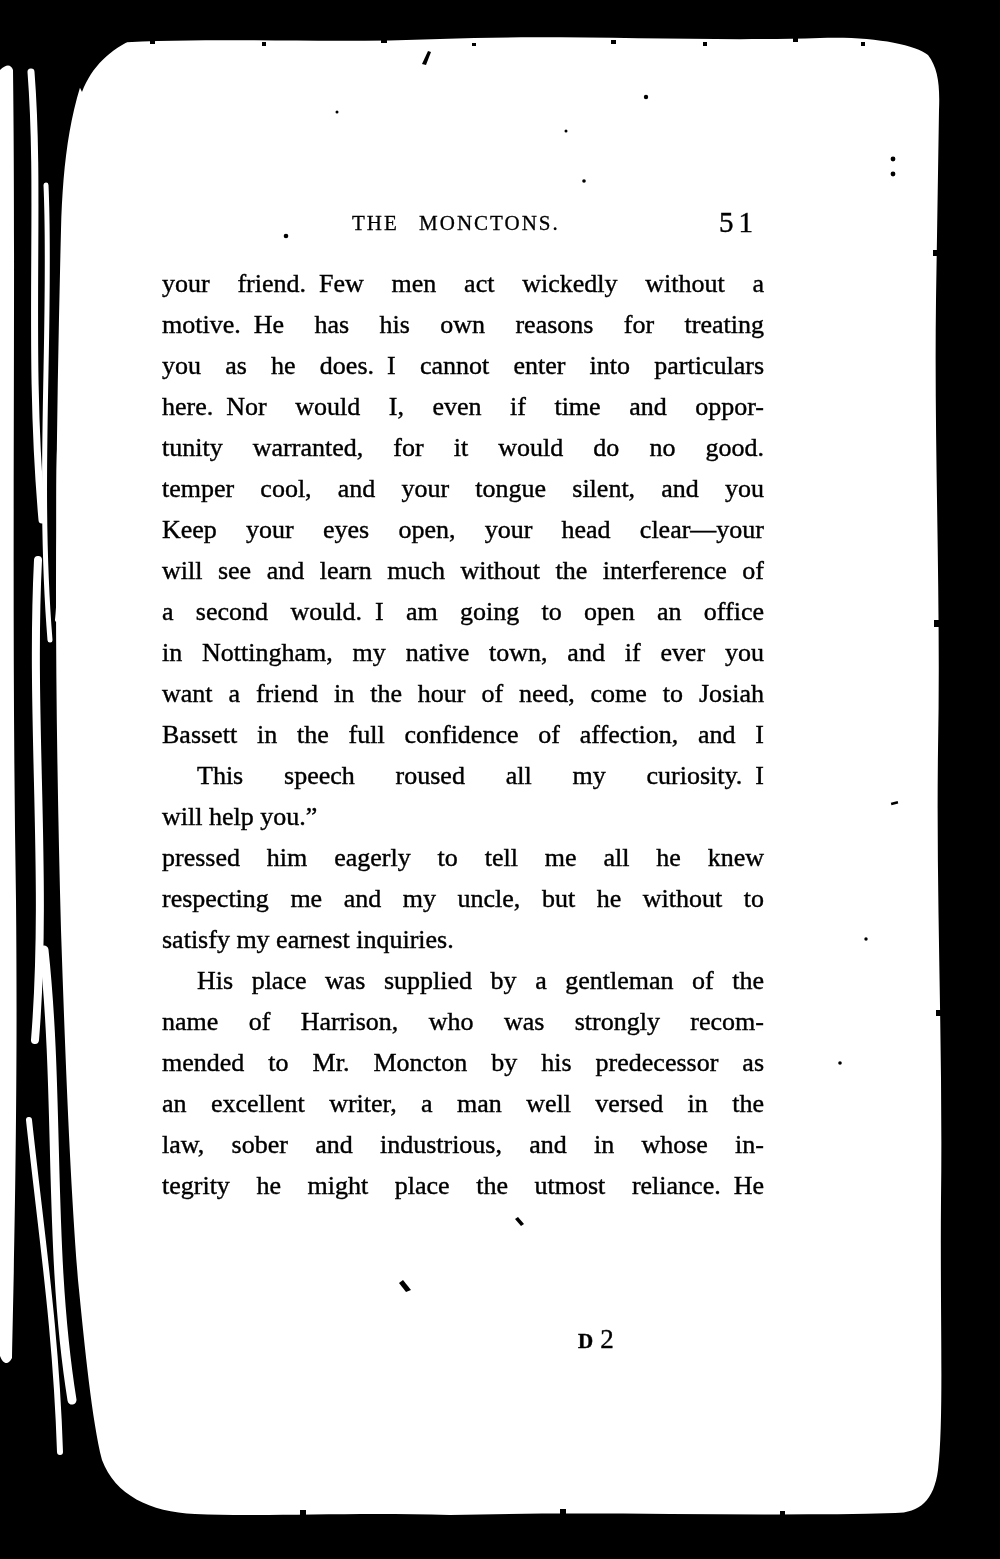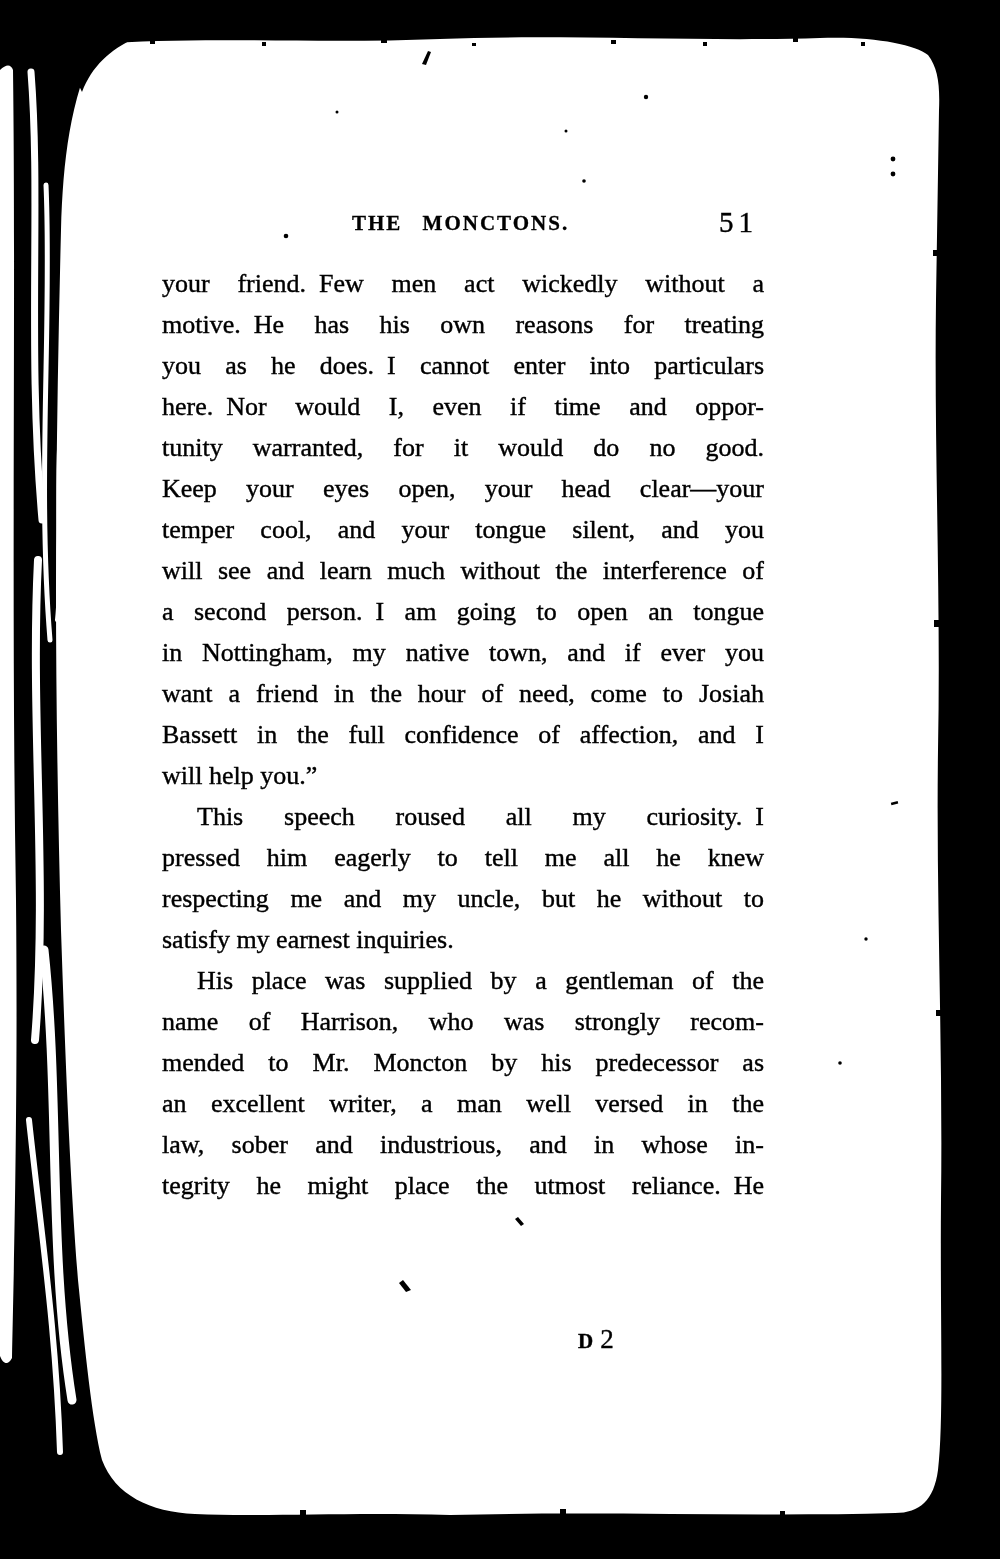--- a/index.html
+++ b/index.html
@@ -18,21 +18,21 @@
     width: 1000px; height: 1559px;
   }
   .running-header {
     position: absolute;
     left: 0; top: 0; width: 1000px;
   }
   .rh-title {
     position: absolute;
     left: 352px; top: 211px;
     font-size: 21px;
-    font-weight: bold;
+    font-weight: normal;
     letter-spacing: 2px;
     word-spacing: 13px;
     -webkit-text-stroke: 0.3px #000;
     white-space: nowrap;
   }
   .rh-pagenum {
     position: absolute;
     left: 719px; top: 206px;
     font-size: 29px;
     letter-spacing: 5px;
@@ -160,29 +160,29 @@
     <div class="rh-title">THE MONCTONS.</div>
     <div class="rh-pagenum">51</div>
   </div>
 
   <div class="textblock">
     <div class="line">your friend. Few men act wickedly without a</div>
     <div class="line">motive. He has his own reasons for treating</div>
     <div class="line">you as he does. I cannot enter into particulars</div>
     <div class="line">here. Nor would I, even if time and oppor-</div>
     <div class="line">tunity warranted, for it would do no good.</div>
+    <div class="line">temper cool, and your tongue silent, and you</div>
     <div class="line">Keep your eyes open, your head clear—your</div>
-    <div class="line">temper cool, and your tongue silent, and you</div>
     <div class="line">will see and learn much without the interference of</div>
-    <div class="line">a second person. I am going to open an tongue</div>
+    <div class="line">a second would. I am going to open an office</div>
     <div class="line">in Nottingham, my native town, and if ever you</div>
     <div class="line">want a friend in the hour of need, come to Josiah</div>
     <div class="line">Bassett in the full confidence of affection, and I</div>
+    <div class="line indent">This speech roused all my curiosity. I</div>
     <div class="line endline">will help you.”</div>
-    <div class="line indent">This speech roused all my curiosity. I</div>
     <div class="line">pressed him eagerly to tell me all he knew</div>
     <div class="line">respecting me and my uncle, but he without to</div>
     <div class="line endline">satisfy my earnest inquiries.</div>
     <div class="line indent">His place was supplied by a gentleman of the</div>
     <div class="line">name of Harrison, who was strongly recom-</div>
     <div class="line">mended to Mr. Moncton by his predecessor as</div>
     <div class="line">an excellent writer, a man well versed in the</div>
     <div class="line">law, sober and industrious, and in whose in-</div>
     <div class="line">tegrity he might place the utmost reliance. He</div>
   </div>

